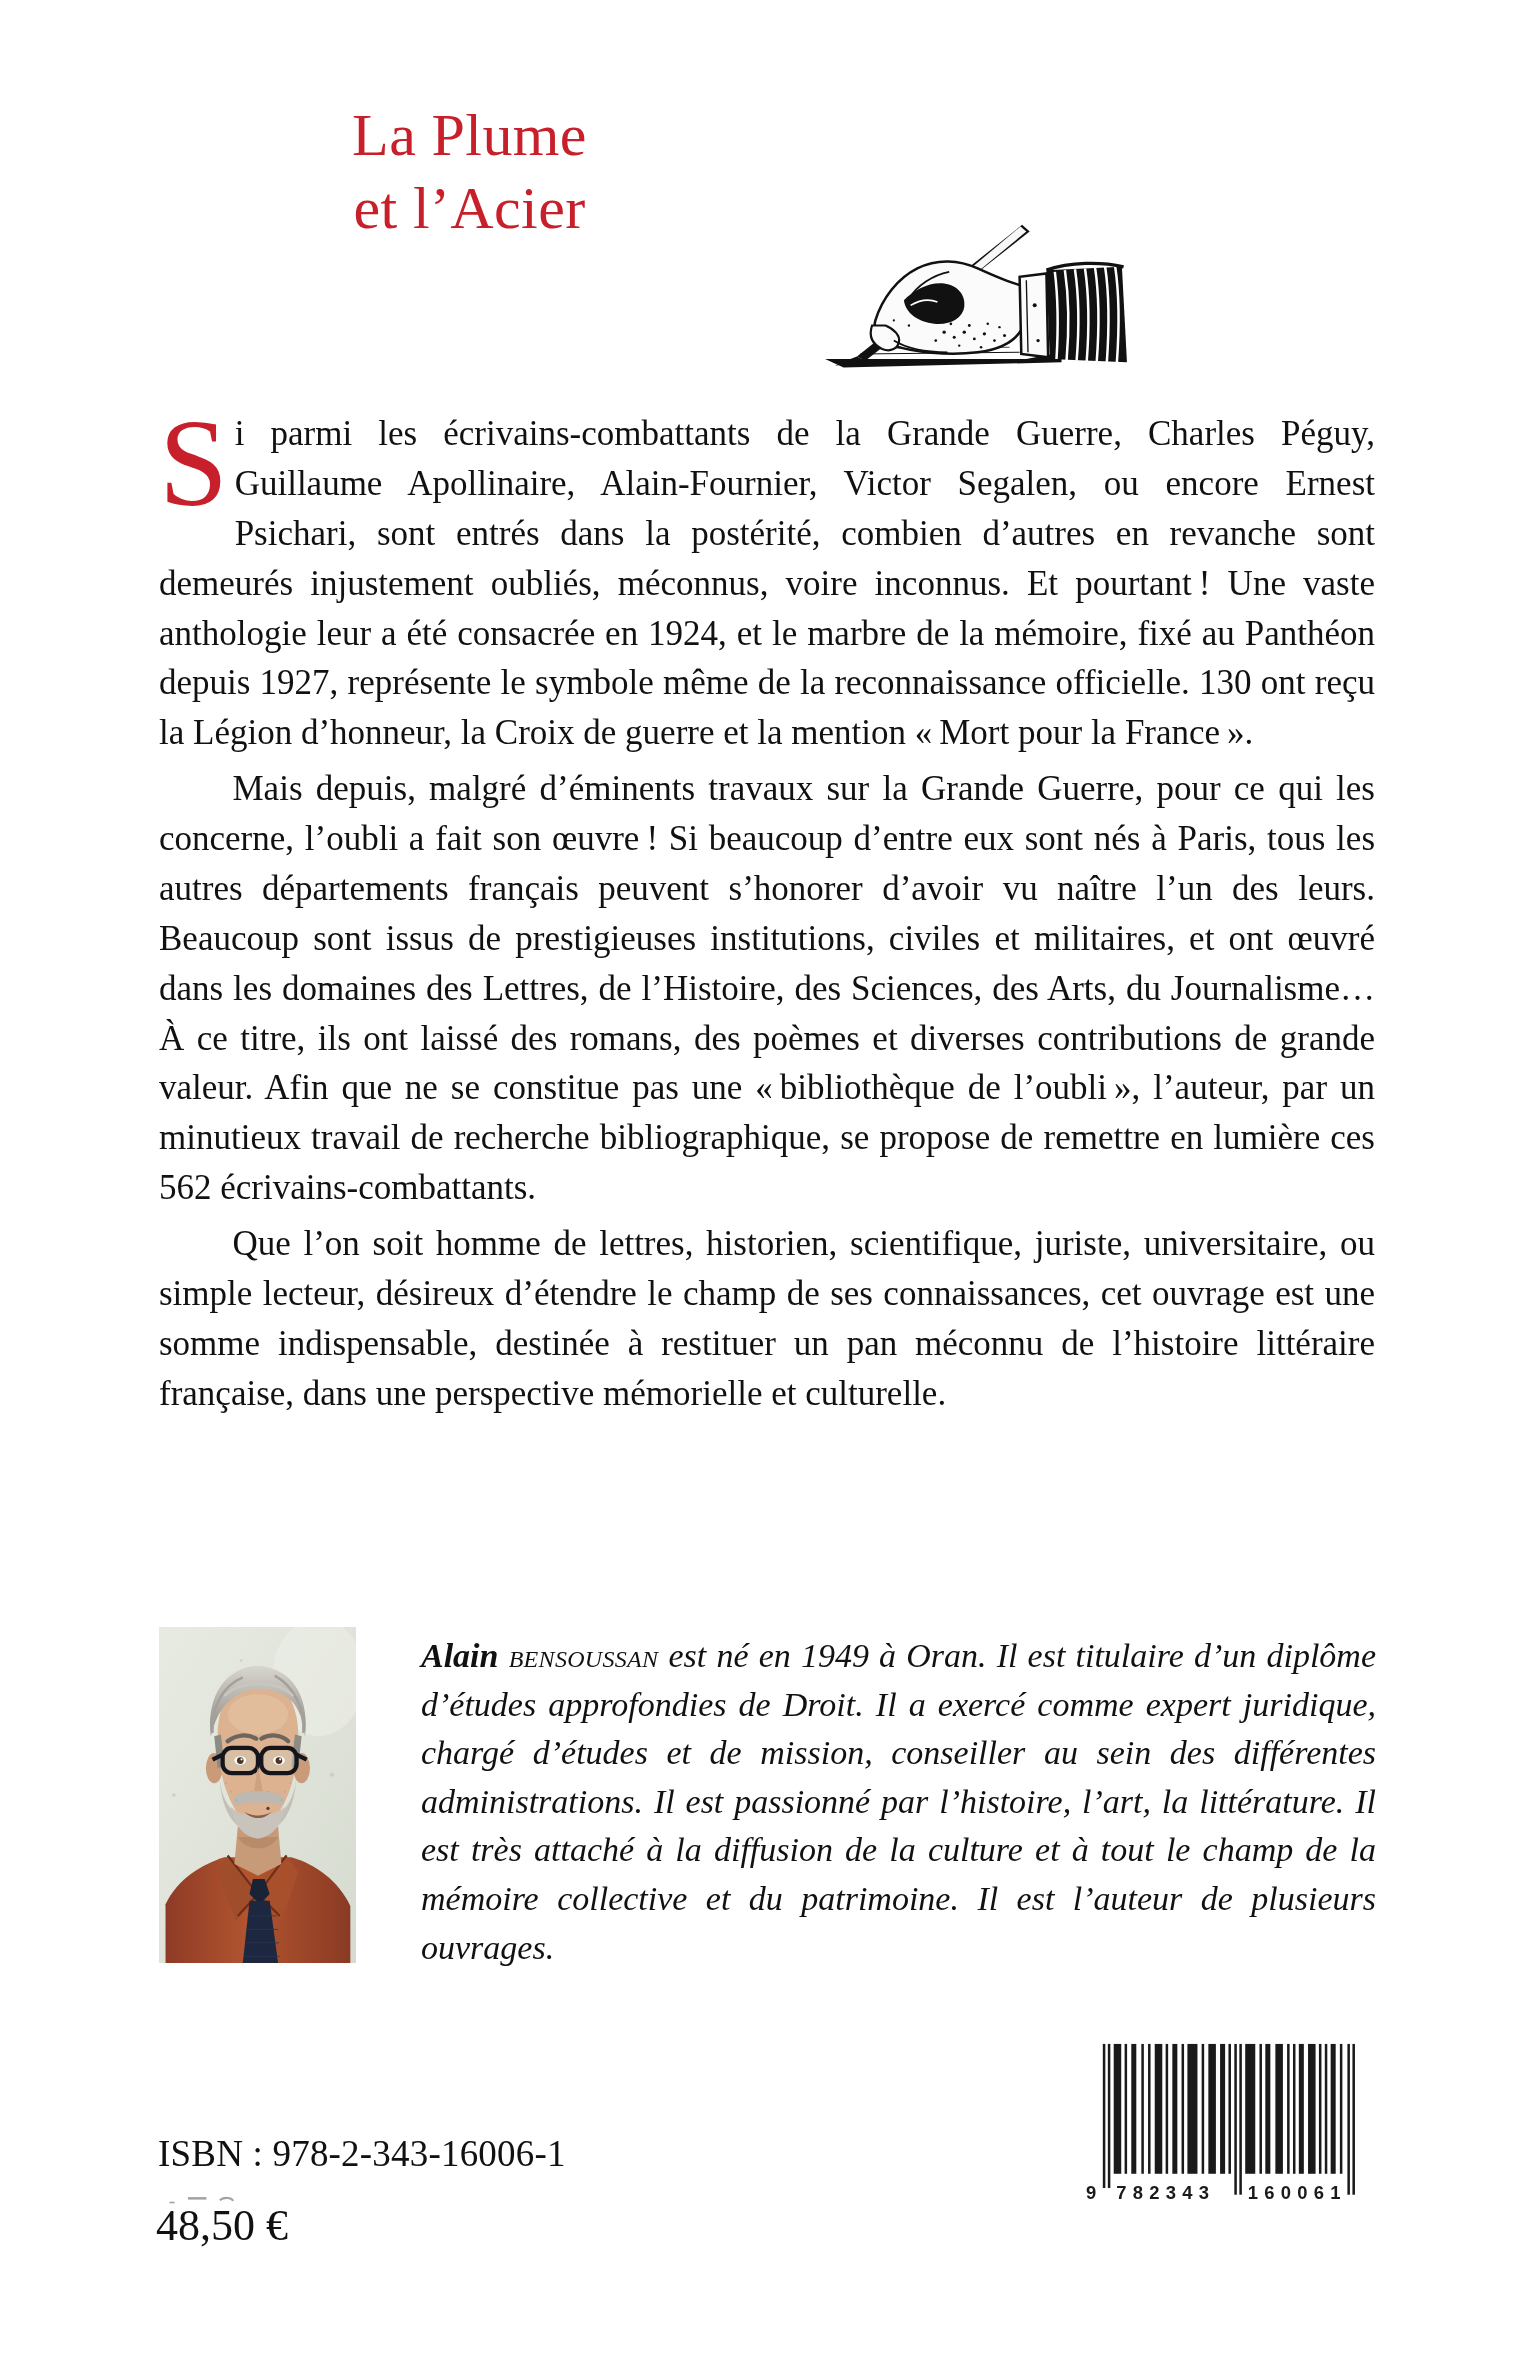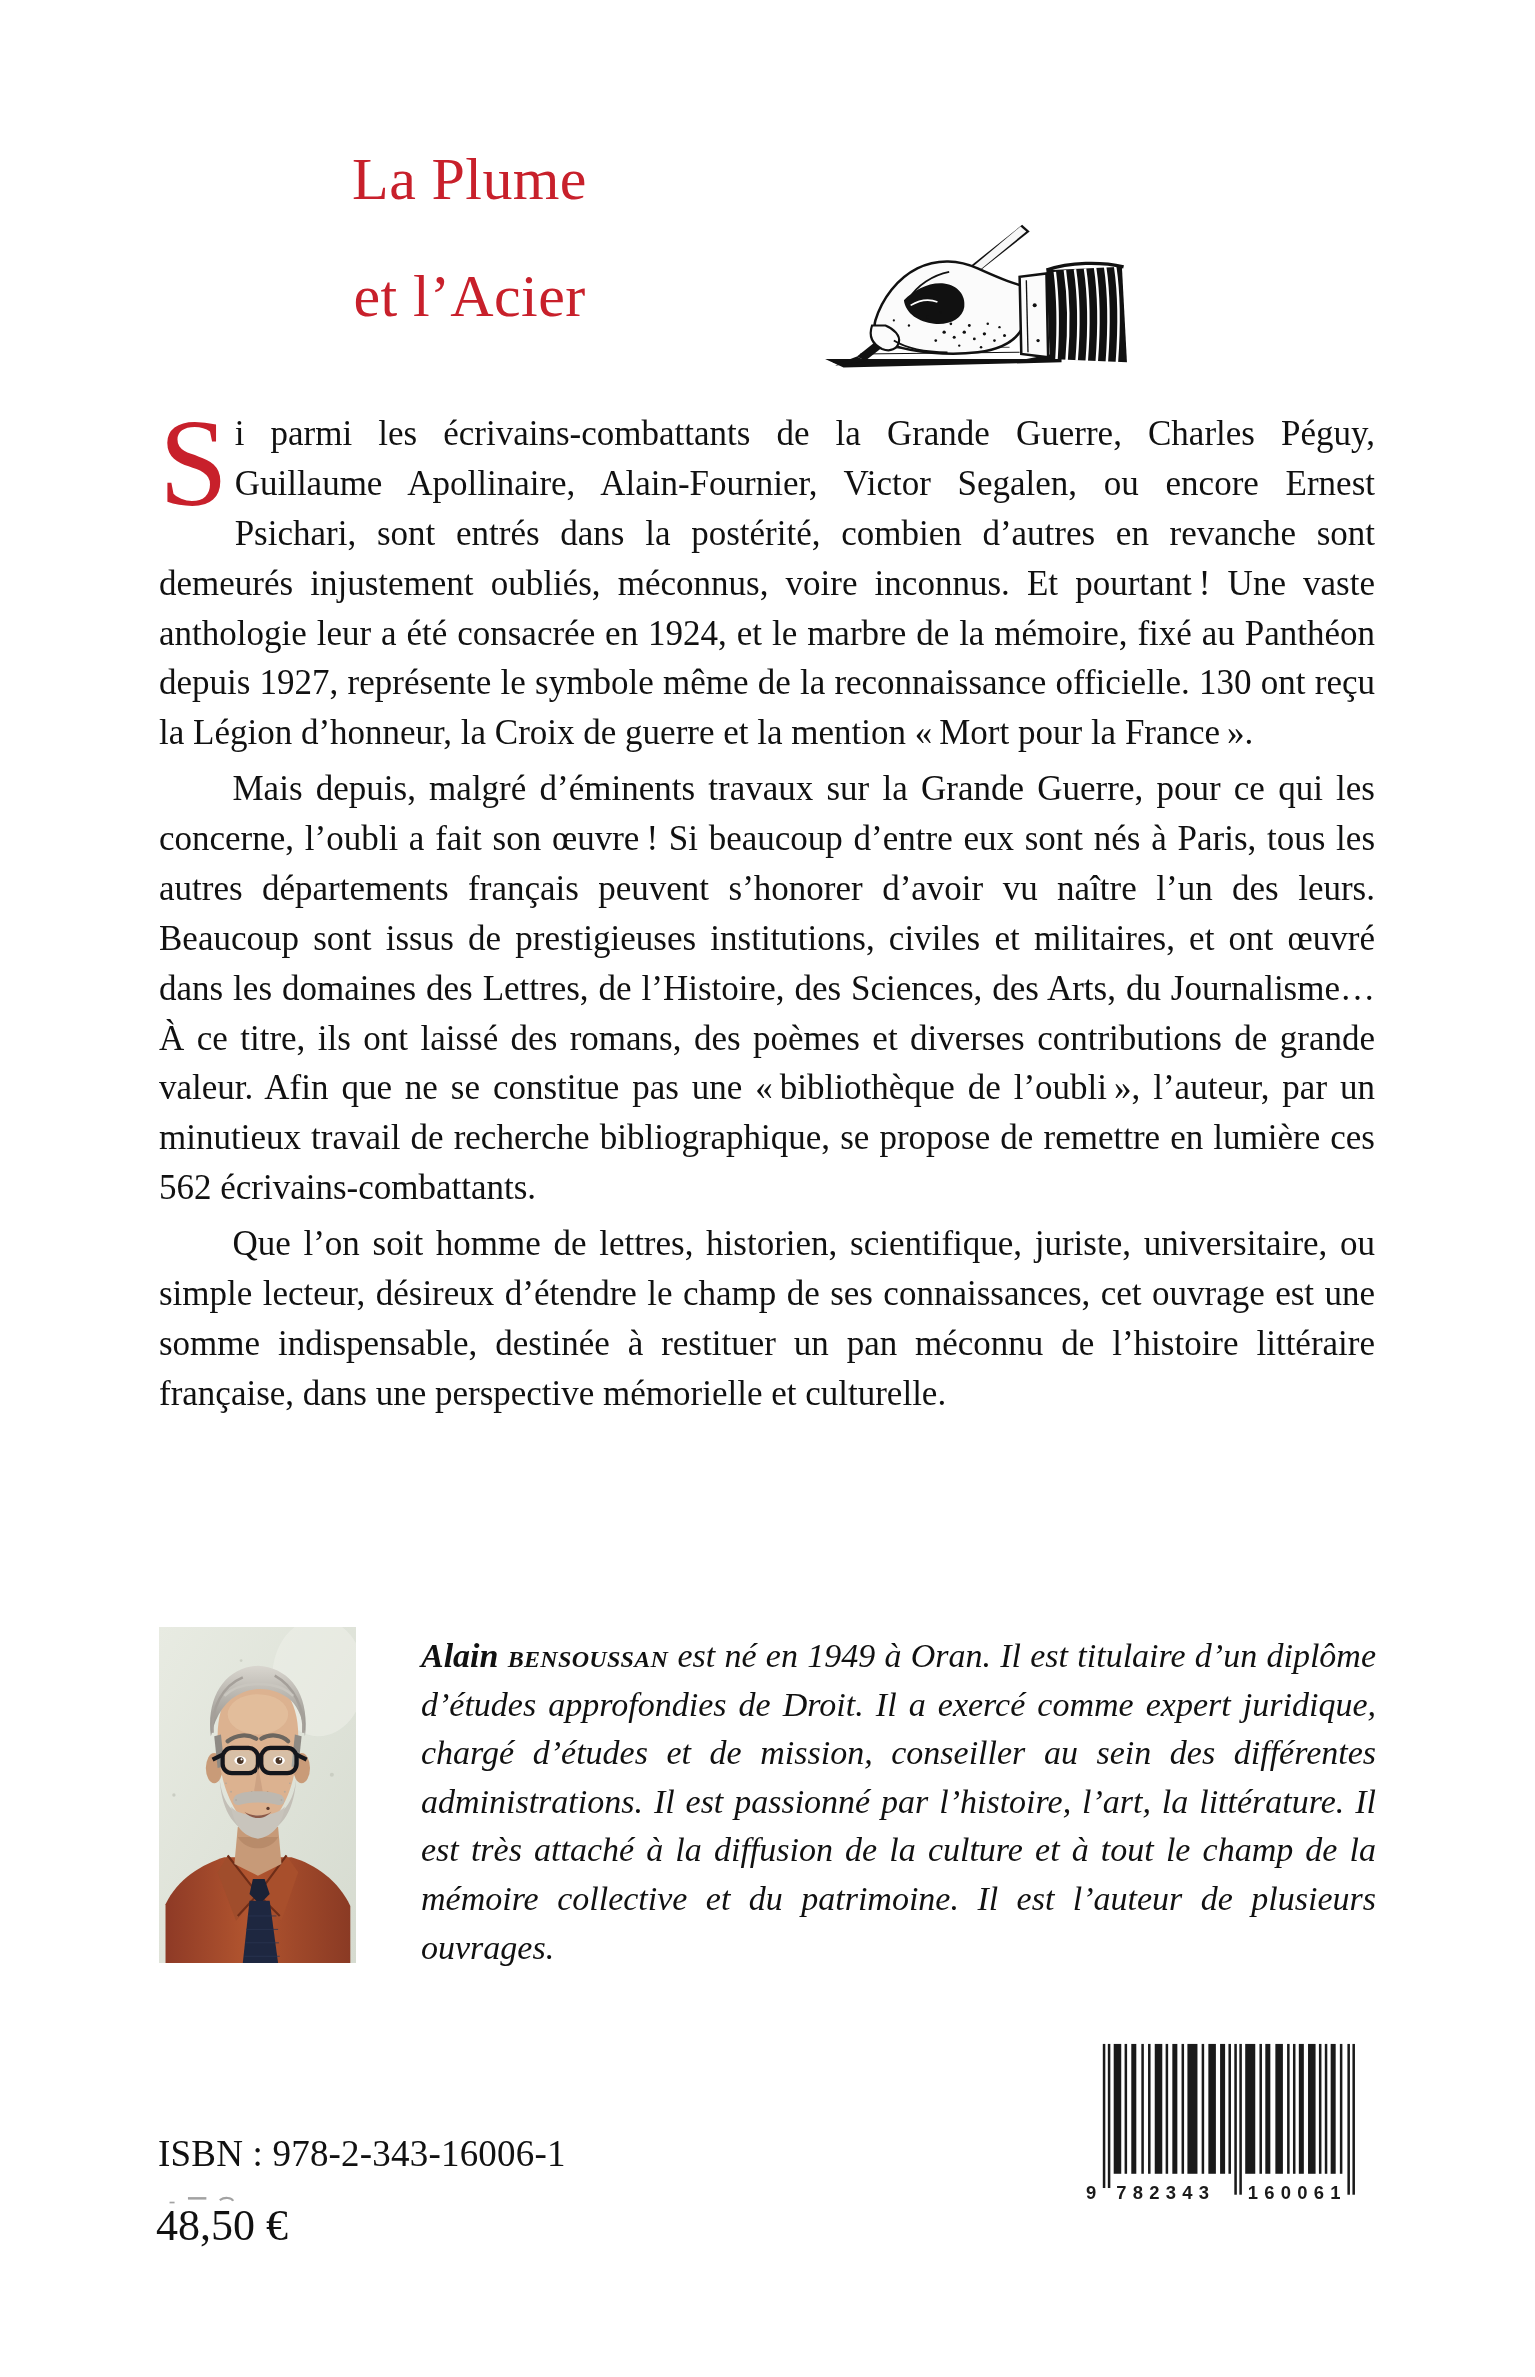--- a/index.html
+++ b/index.html
@@ -29,21 +29,21 @@
     left: 201px;
     top: 0;
     width: 537px;
     text-align: center;
     color: #C8202B;
     font-family: "Liberation Serif", serif;
     font-size: 60px;
     line-height: 1.22;
     letter-spacing: 0.4px;
   }
-  #title-text .tline { display: block; white-space: pre; margin-top: 44px; }
+  #title-text .tline { display: block; white-space: pre; }
 
   #pen-hand-illustration {
     position: absolute;
     left: 810px;
     top: 119px;
     width: 327px;
     height: 168px;
   }
   #pen-hand-illustration svg { display: block; width: 100%; height: 100%; }
 
@@ -100,21 +100,21 @@
     font-size: 34px;
     line-height: 1.43;
     text-align: justify;
     text-justify: inter-word;
   }
   #author-bio .name-first {
     font-weight: bold;
     font-style: italic;
   }
   #author-bio .name-last {
-    font-weight: bold;
+    font-weight: normal;
     font-style: italic;
     font-variant: small-caps;
     text-transform: lowercase;
     letter-spacing: 0.3px;
   }
 
   
   #isbn-line {
     position: absolute;
     left: 158px;

